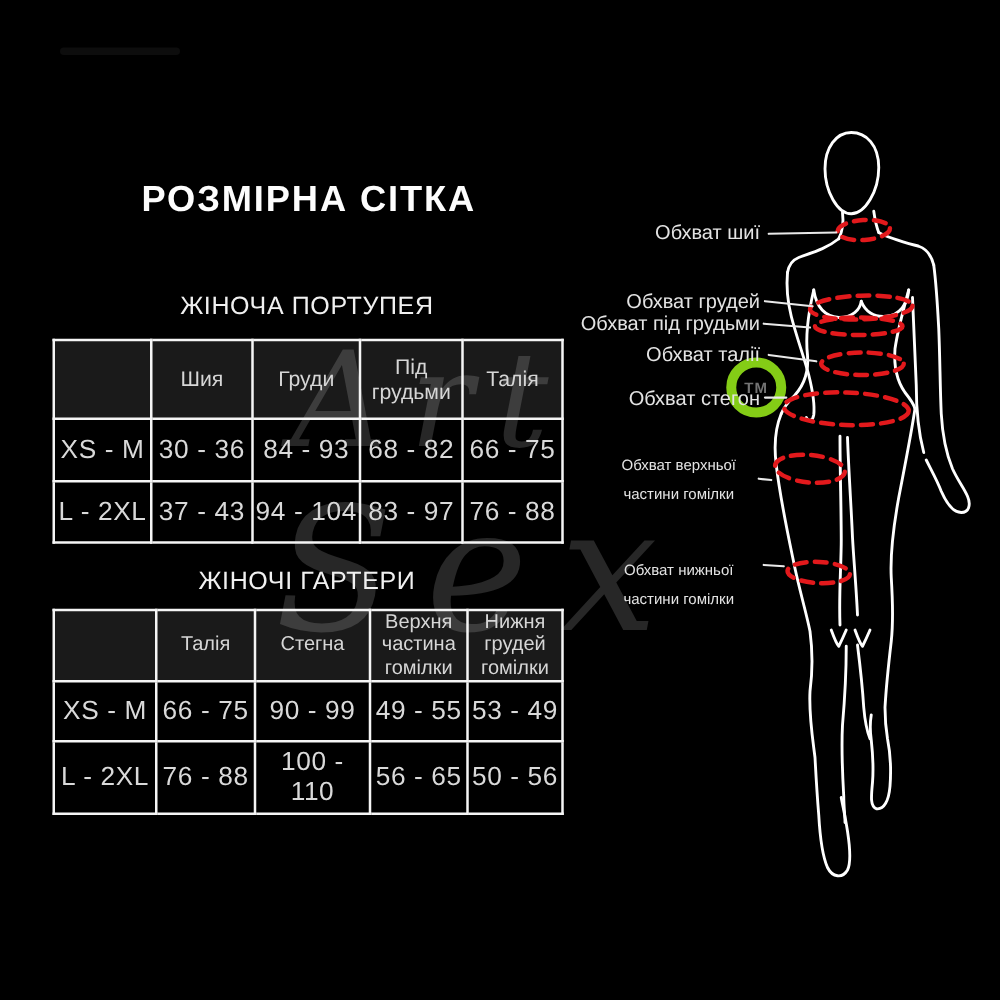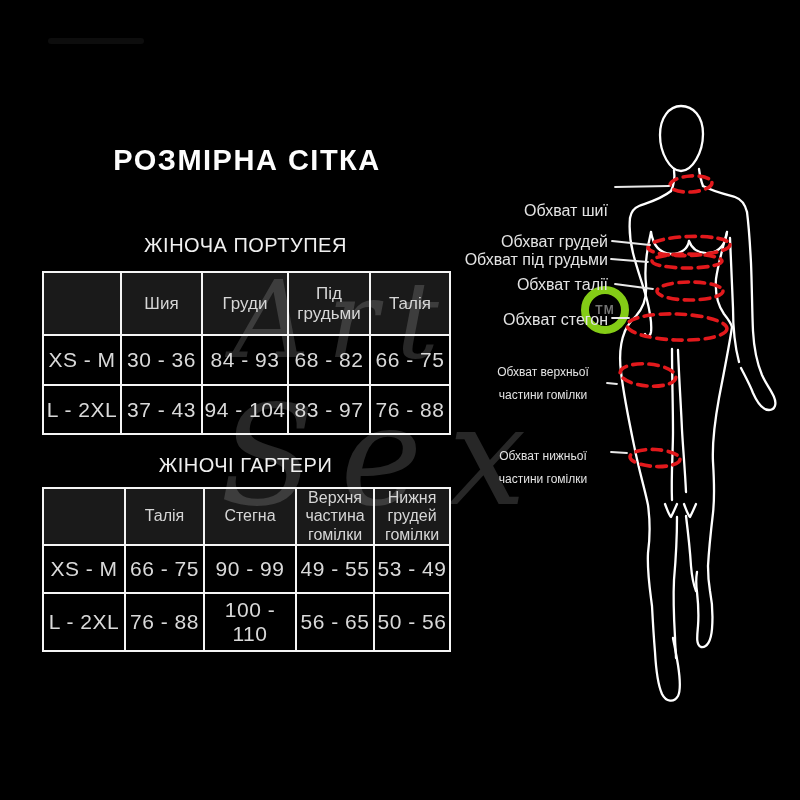--- a/index.html
+++ b/index.html
@@ -66,21 +66,21 @@
   }
   .t1 th { font-size:17px; }
   .t2 th { font-size:16px; }
   .size-table td { font-size:21px; letter-spacing:0.5px; }
 
   
   .mlabel {
     position:absolute; z-index:2; right:192px;
     color:#e3e3e3; font-size:16px; white-space:nowrap;
   }
-  .lb-neck      { top:178px;margin-top:24px; }
+  .lb-neck      { top:178px; }
   .lb-chest     { top:233px; }
   .lb-underbust { top:251px; }
   .lb-waist     { top:276px; }
   .lb-hips      { top:311px; }
   .mlabel2 {
     position:absolute; z-index:2; left:480px; width:126px;
     text-align:center; color:#e3e3e3; font-size:12px; line-height:23px;
   }
   .lb-upper-shin { top:361px; }
   .lb-lower-shin { top:445px; }

